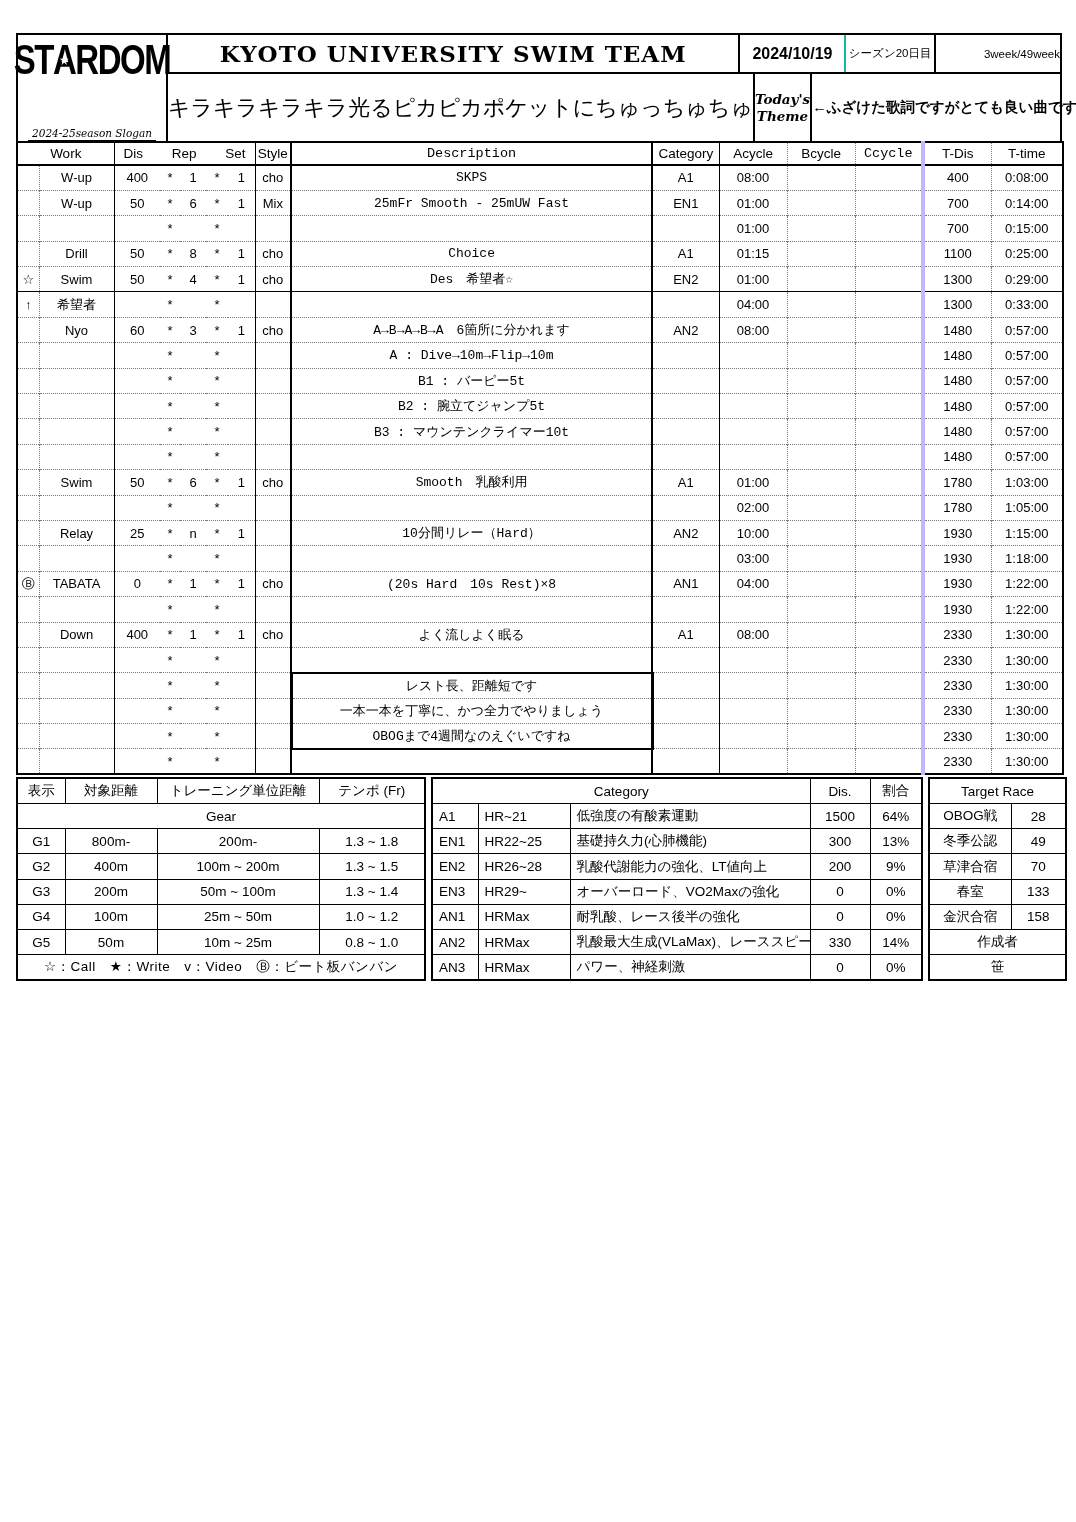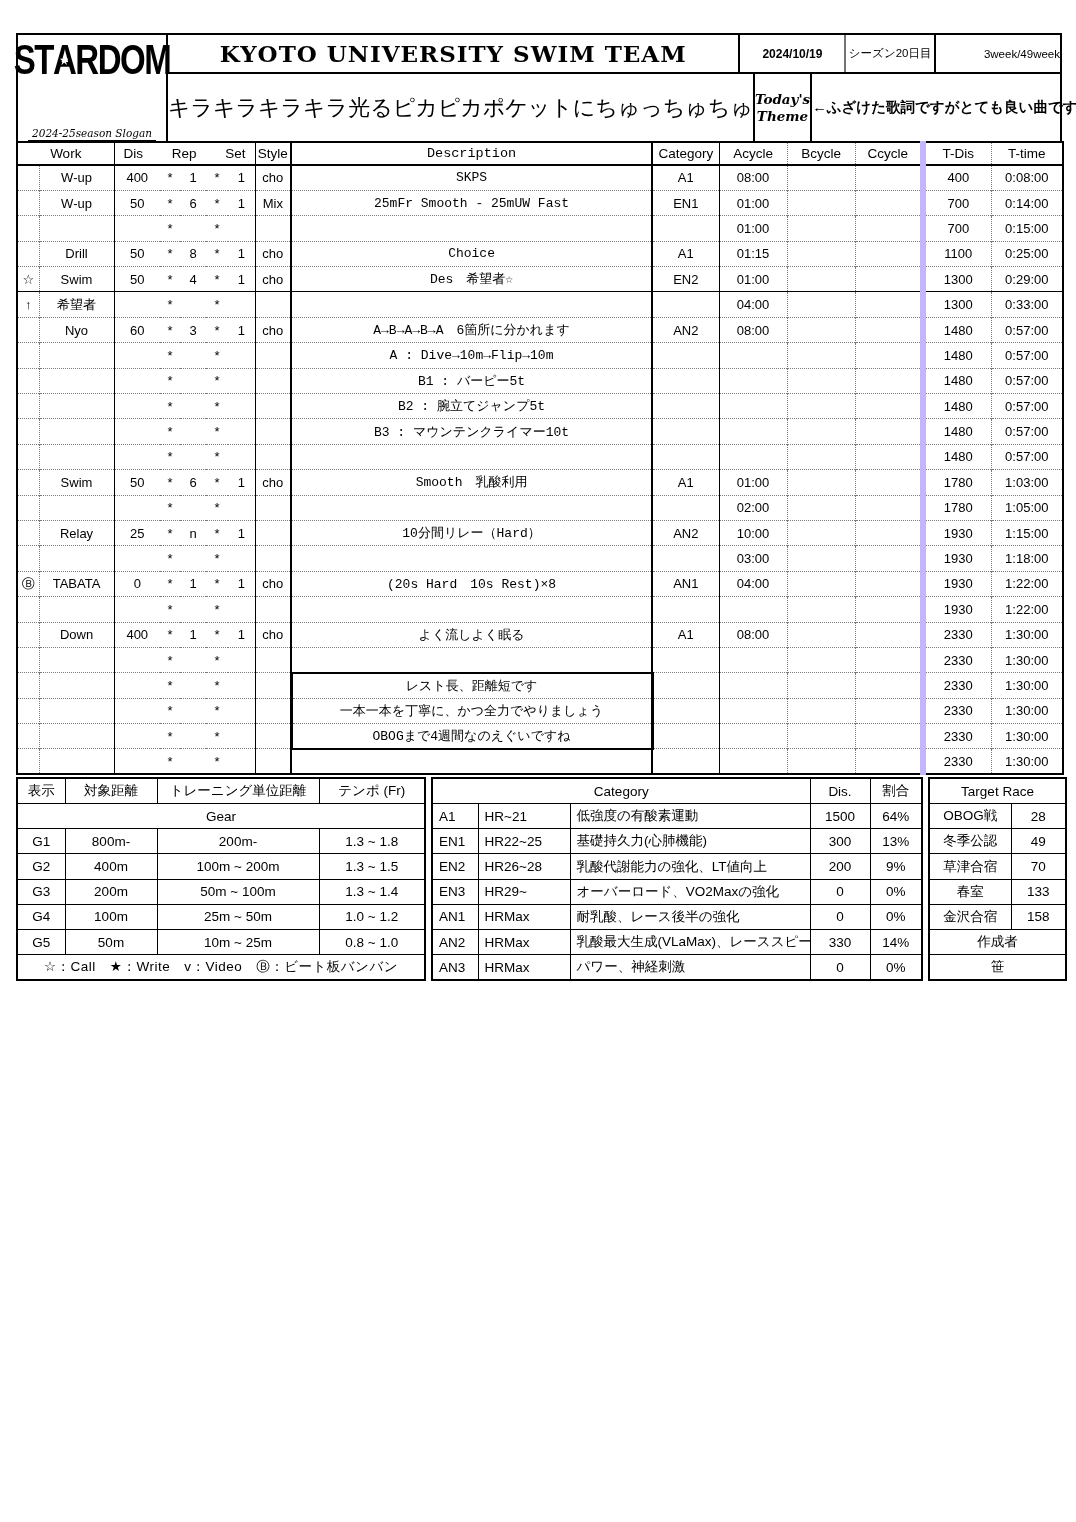--- a/index.html
+++ b/index.html
@@ -13,21 +13,21 @@
   
   .hdr { display:flex; border:2.5px solid #000; border-bottom:none; height:108px; }
   .logo-cell { width:150px; border-right:2px solid #000; display:flex; flex-direction:column; align-items:center; justify-content:space-between; padding:8px 2px 0; }
   .logo { font-weight:900; font-size:33px; letter-spacing:-1.5px; line-height:1; white-space:nowrap; transform:scaleY(1.3); transform-origin:center; }
   .logo .lg { position:relative; display:inline-block; }
   .logo .star-cut { position:absolute; left:50%; top:53%; transform:translate(-50%,-50%); color:#fff; font-size:11px; letter-spacing:0; font-weight:400; }
   .logo-sub { font-family:"DejaVu Serif", serif; font-style:italic; font-size:10.5px; white-space:nowrap; border-bottom:1.5px solid #000; padding:0 4px 1px; }
   .hdr-right { flex:1; display:flex; flex-direction:column; min-width:0; }
   .hdr-r1 { height:39px; display:flex; border-bottom:2px solid #000; }
   .title-cell { width:595px; border-right:2px solid #000; display:flex; align-items:center; justify-content:center; font-family:"DejaVu Serif", serif; font-weight:bold; font-size:23px; letter-spacing:1px; white-space:nowrap; }
-  .date-cell { width:110px; border-right:2px solid #737373; display:flex; align-items:center; justify-content:center; font-weight:bold; font-size:12px; }
+  .date-cell { width:110px; border-right:2px solid #14b8a6; display:flex; align-items:center; justify-content:center; font-weight:bold; font-size:16px; }
   .season-cell { width:93px; border-right:2px solid #000; display:flex; align-items:center; justify-content:center; font-size:11.5px; }
   .week-cell { flex:1; display:flex; align-items:center; justify-content:center; font-size:11.5px;padding-left:48px; }
   .hdr-r2 { flex:1; display:flex; }
   .slogan-cell { width:595px; border-right:2px solid #000; display:flex; align-items:center; justify-content:center; font-family:"DejaVu Serif", serif; font-size:22px; white-space:nowrap; letter-spacing:0; }
   .theme-label-cell { width:82px; border-right:2px solid #000; display:flex; flex-direction:column; align-items:center; justify-content:center; font-family:"DejaVu Serif", serif; font-style:italic; font-weight:bold; font-size:13.5px; line-height:1.2; }
   .theme-text-cell { flex:1; display:flex; align-items:center; justify-content:center; font-weight:bold; font-size:14.5px; white-space:nowrap; }
 
   
   table.main { border-collapse:collapse; table-layout:fixed; width:1046px; border:2.5px solid #000; }
   table.main th { font-weight:normal; font-size:13.5px; height:23px; border-bottom:2px solid #000; overflow:hidden; }
@@ -37,21 +37,21 @@
   table.main tbody tr.solid-top td { border-top:1px solid #000 !important; }
 
   .h-work, .c-work { border-right:1.5px solid #000; }
   .c-mark { border-right:1px dotted #7a7a7a; }
   .h-drs, .c-set { border-right:1.5px solid #000; }
   .h-style, .c-style { border-right:2px solid #000; }
   .h-desc, .c-desc { border-right:2px solid #000;font-family:Liberation Mono, monospace; }
   .h-cat, .c-cat { border-right:1.5px solid #000; }
   .h-a, .c-a { border-right:1px dotted #7a7a7a; }
   .h-b, .c-b { border-right:1px dotted #7a7a7a; }
-  .h-c, .c-c { border-right:6px solid #c4b5fd; }
+  .h-c, .c-c { border-right:4px solid #c4b5fd;font-family:Liberation Mono, monospace; }
   .h-tdis, .c-tdis { border-right:1px dotted #7a7a7a; }
   .h-drs .drs-wrap { display:flex; justify-content:space-between; padding:0 9px; }
   .c-mark { font-size:13px; }
   td.box { border-left:3px solid #000 !important; border-right:3px solid #000 !important; }
   td.box-top { border-top:2.5px solid #000 !important; }
   td.box-bot { border-bottom:2.5px solid #000 !important; }
 
   
   .bottom { display:flex; margin-top:2px; align-items:flex-start; }
   table.bt { border-collapse:collapse; table-layout:fixed; border:2.5px solid #000; }

